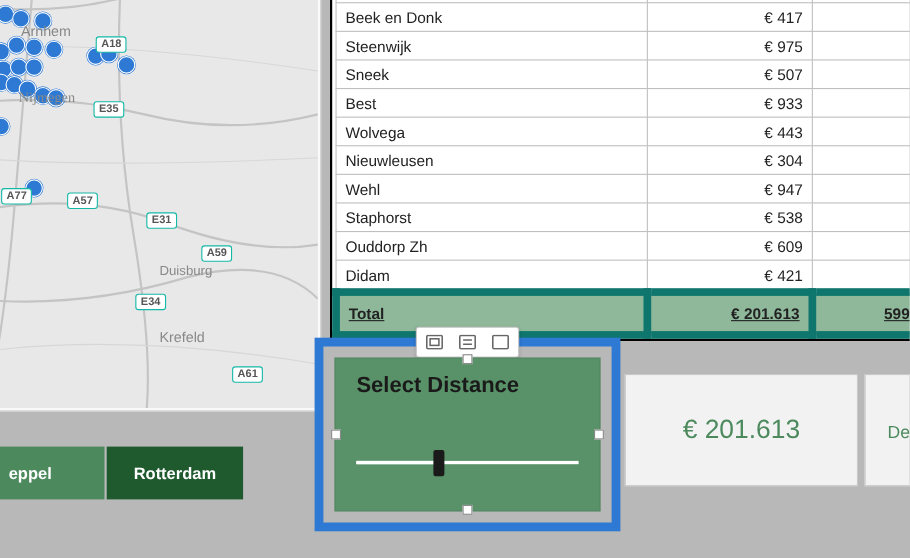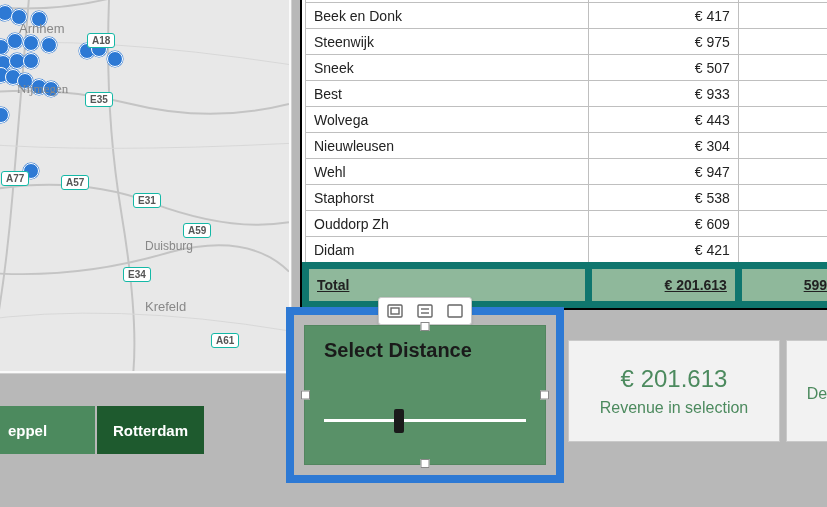--- a/index.html
+++ b/index.html
@@ -13,21 +13,21 @@
 .road-chip{position:absolute;background:#fff;border:1px solid #14b8a6;border-radius:3px;font-size:10px;padding:1px 4px;color:#555;font-weight:600;}
 .city-label{position:absolute;font-size:13px;color:#888;font-weight:400;}
 .city-label.big{font-size:12px;}
 .datapoint{position:absolute;width:14px;height:14px;border-radius:50%;background:#2d79d4;border:1.5px solid #fff;box-shadow:0 0 0 .5px #2d79d4;}
 .map-credit{position:absolute;left:6px;bottom:6px;font-size:11px;color:#555;background:rgba(255,255,255,.7);padding:1px 2px;}
 .map-credit a{color:#1a5bcc;text-decoration:underline;}
 
 
 .pill{position:absolute;height:48px;display:flex;align-items:center;justify-content:center;font-weight:700;color:#fff;font-size:15px;}
 .pill1{left:-40px;top:406px;width:135px;background:var(--green-med);}
-.pill2{left:97px;top:406px;width:107px;background:var(--green-dark);}
+.pill2{left:97px;top:406px;width:124px;background:var(--green-dark);}
 
 
 .tbl-wrap{position:absolute;left:300px;top:-26px;width:540px;border:2px solid #000;background:#fff;}
 table{border-collapse:collapse;width:100%;font-size:14px;color:#222;}
 td{border:1px solid #bfbfbf;padding:3px 8px;height:19px;white-space:nowrap;}
 td.num{text-align:right;}
 td.city{width:270px;}
 td.amt{width:130px;}
 td.cnt{width:80px;}
 tr.total td{background:var(--green-total);font-weight:700;border:7px solid #0f766e;height:26px;text-decoration:underline;}
@@ -223,20 +223,19 @@
   </div>
   <div class="sd-title">Select Distance</div>
   <div class="sd-track">
     <div class="sd-fill" id="sdFill" style="width: 37%;"></div>
     <div class="sd-thumb" id="sdThumb" style="left: 37%;"></div>
   </div>
 </div>
 
 <div class="kpi kpi1">
   <div class="val">€ 201.613</div>
-  <div class="lbl">Revenue in selection</div>
 </div>
 <div class="kpi kpi2">
   <div class="val"></div>
   <div class="lbl">De</div>
 </div>
 
 </div>
 
 </body></html>

